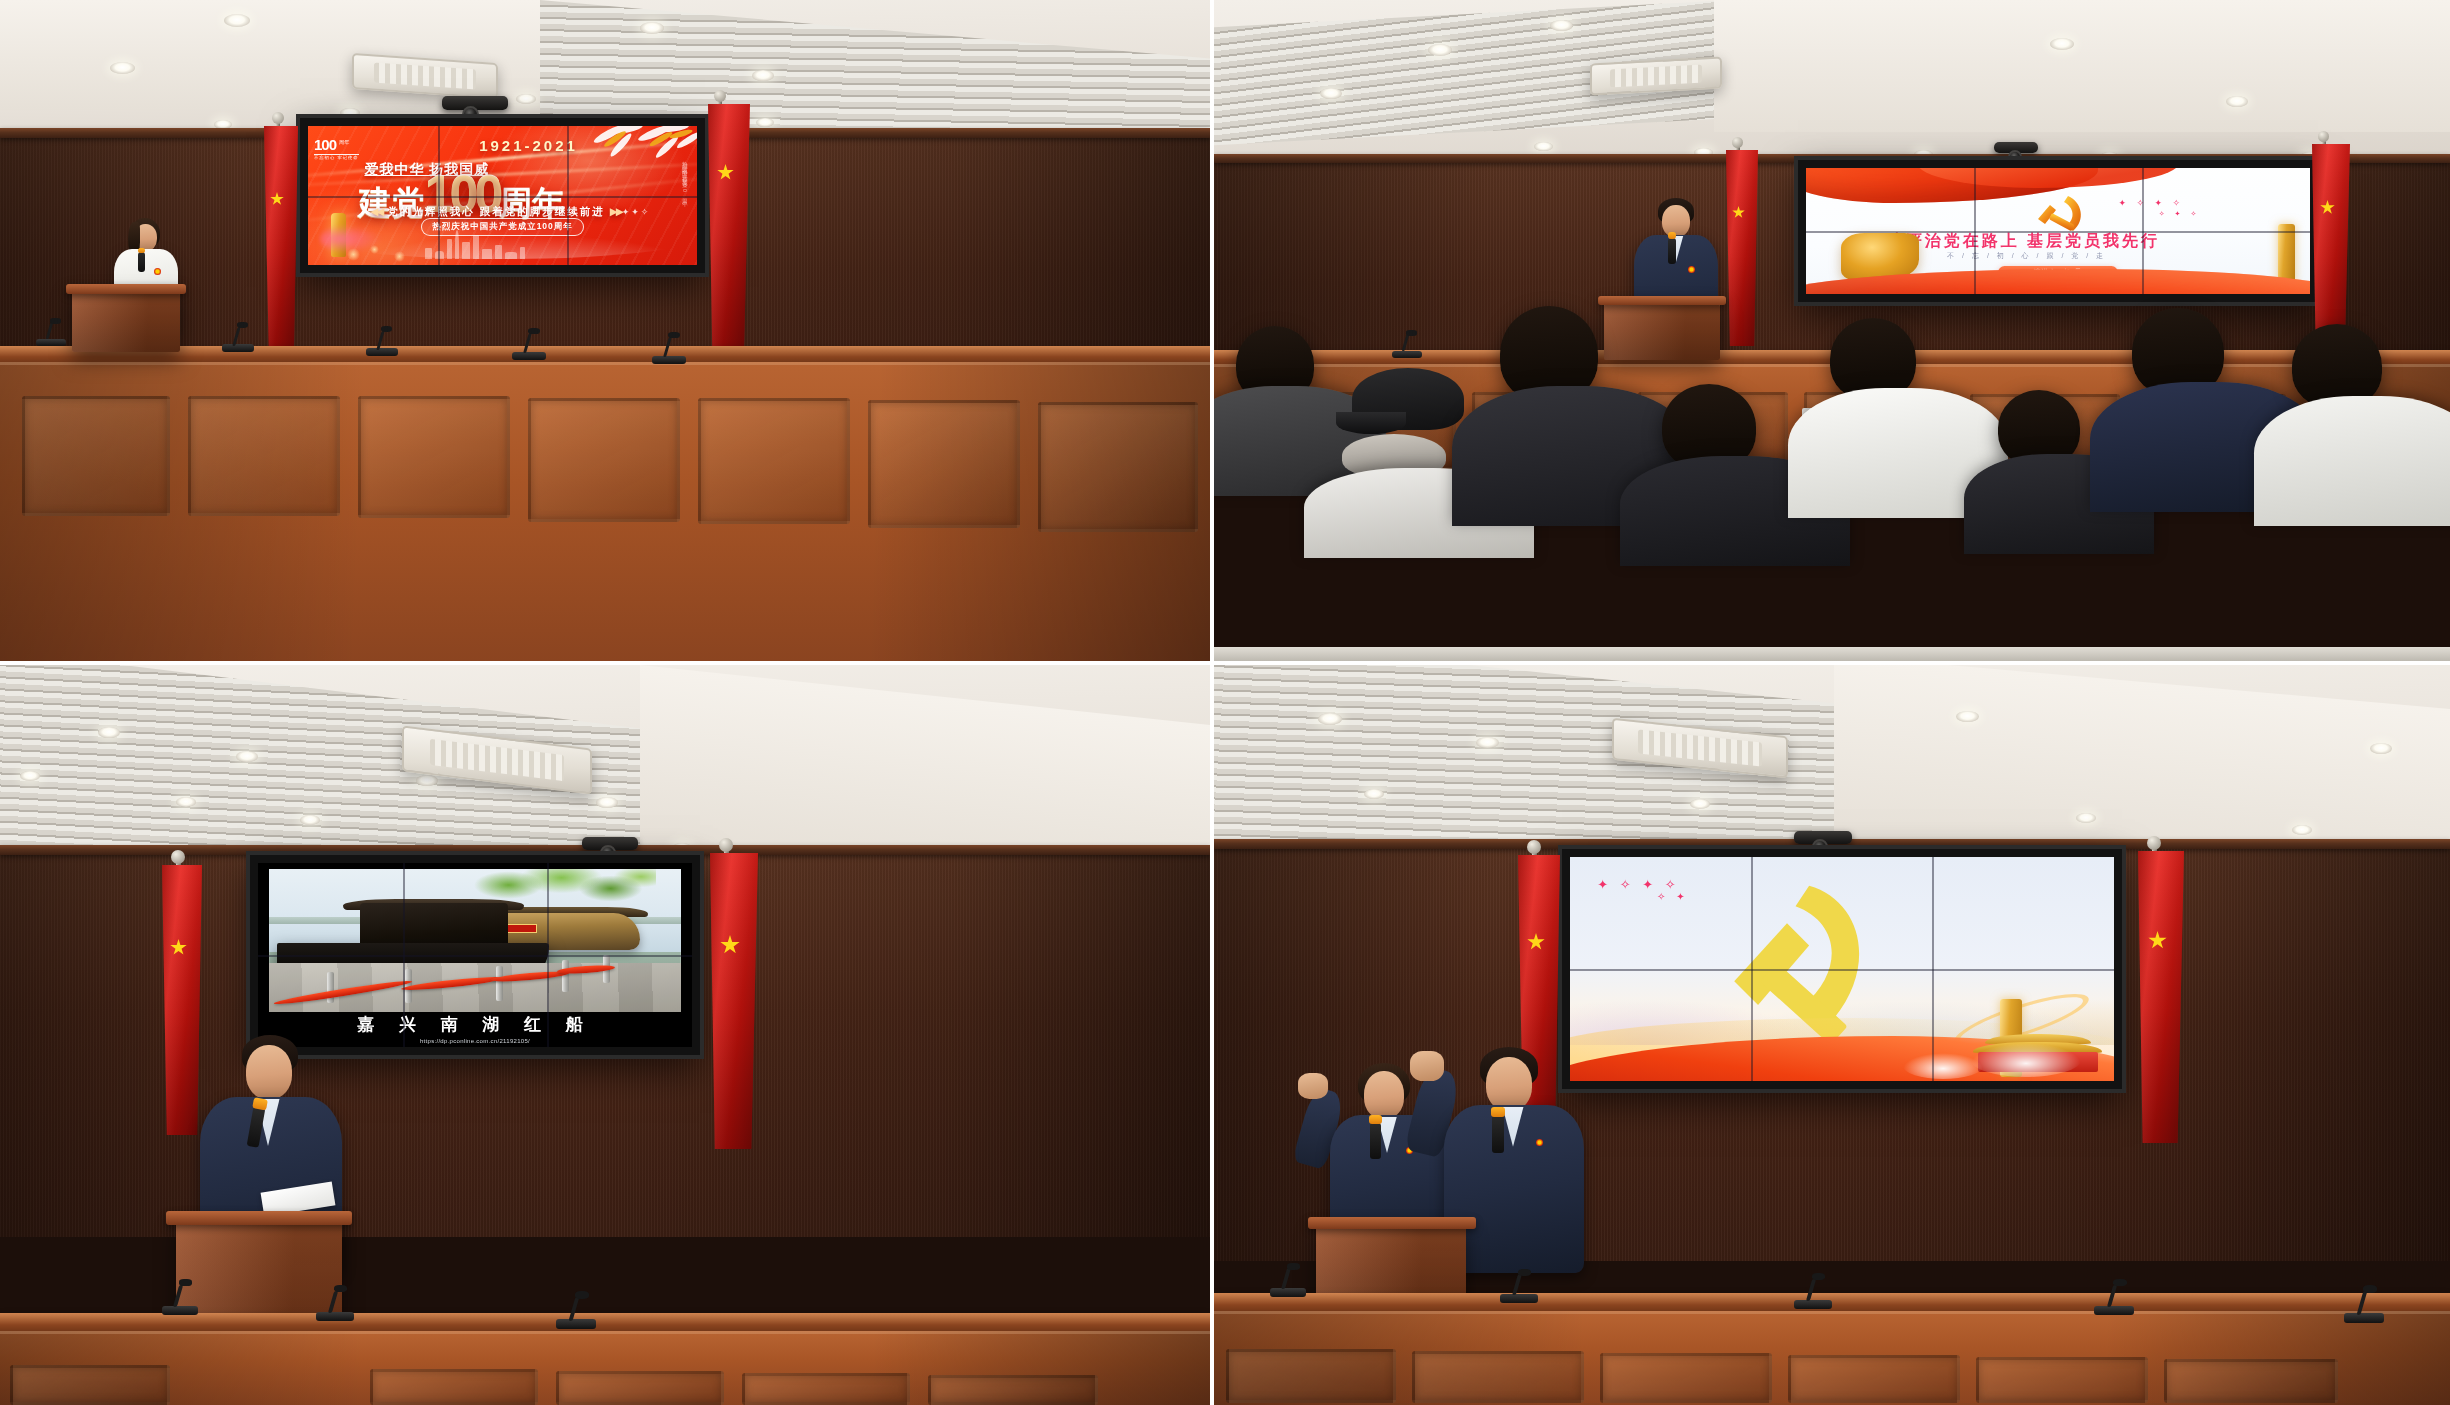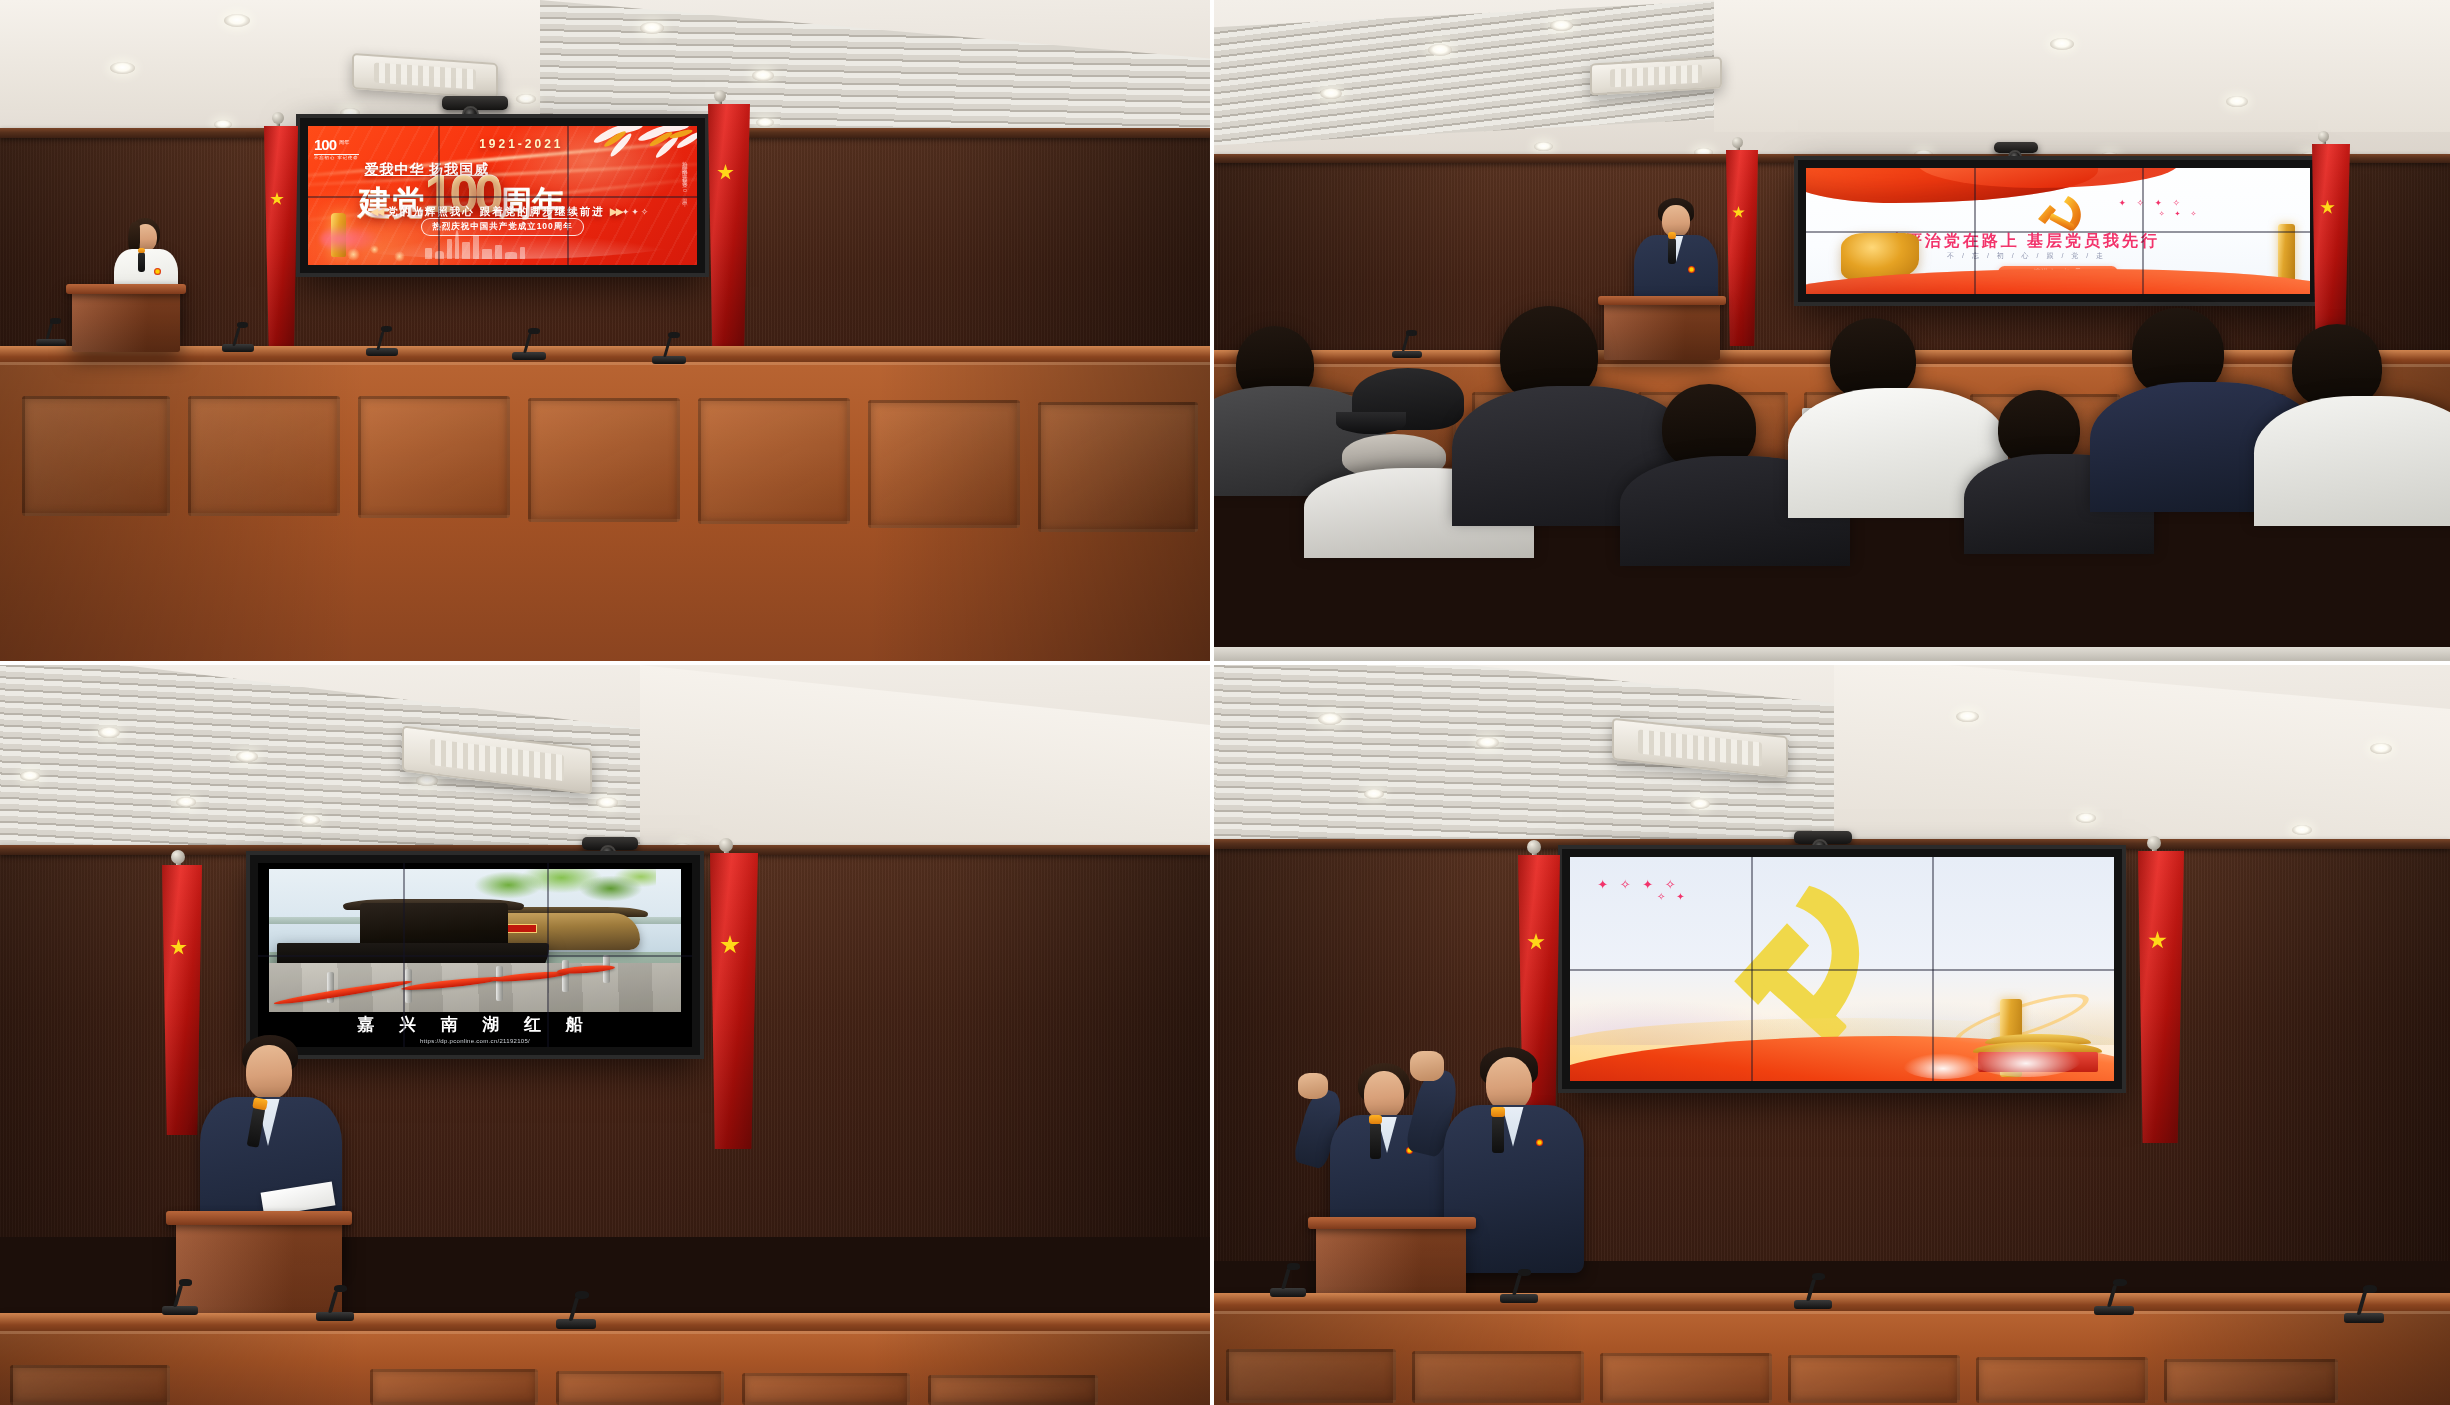--- a/index.html
+++ b/index.html
@@ -687,21 +687,21 @@
               <ellipse cx="100" cy="14" rx="12" ry="2.8" transform="rotate(-16 100 14)"></ellipse>
             </g>
           </svg>
         </div>
 
         <div class="logo100" style="left:6px;top:11px;font-size:15px;">
           <span class="num">100</span><span class="zn">周年</span>
           <div class="sub" style="font-size:4.3px;">不忘初心 牢记使命</div>
         </div>
 
-        <div class="years" style="left:44%;top:8%;font-size:12px;text-align:center;">1921-2021</div>
+        <div class="years" style="left:44%;top:8%;font-size:15px;text-align:center;">1921-2021</div>
         <div class="kicker" style="left:14.5%;top:25.5%;font-size:14px;text-decoration:underline;">爱我中华 扬我国威</div>
 
         <div class="headline" style="left:13%;top:31%;font-size:33px;">
           <span>建党</span>
           <span class="big100" style="font-size:52px;">100</span>
           <span>周年</span>
         </div>
 
         <div class="tagline" style="left:16%;top:56.5%;font-size:10.5px;">
           <span class="arrow">◀◀</span>

